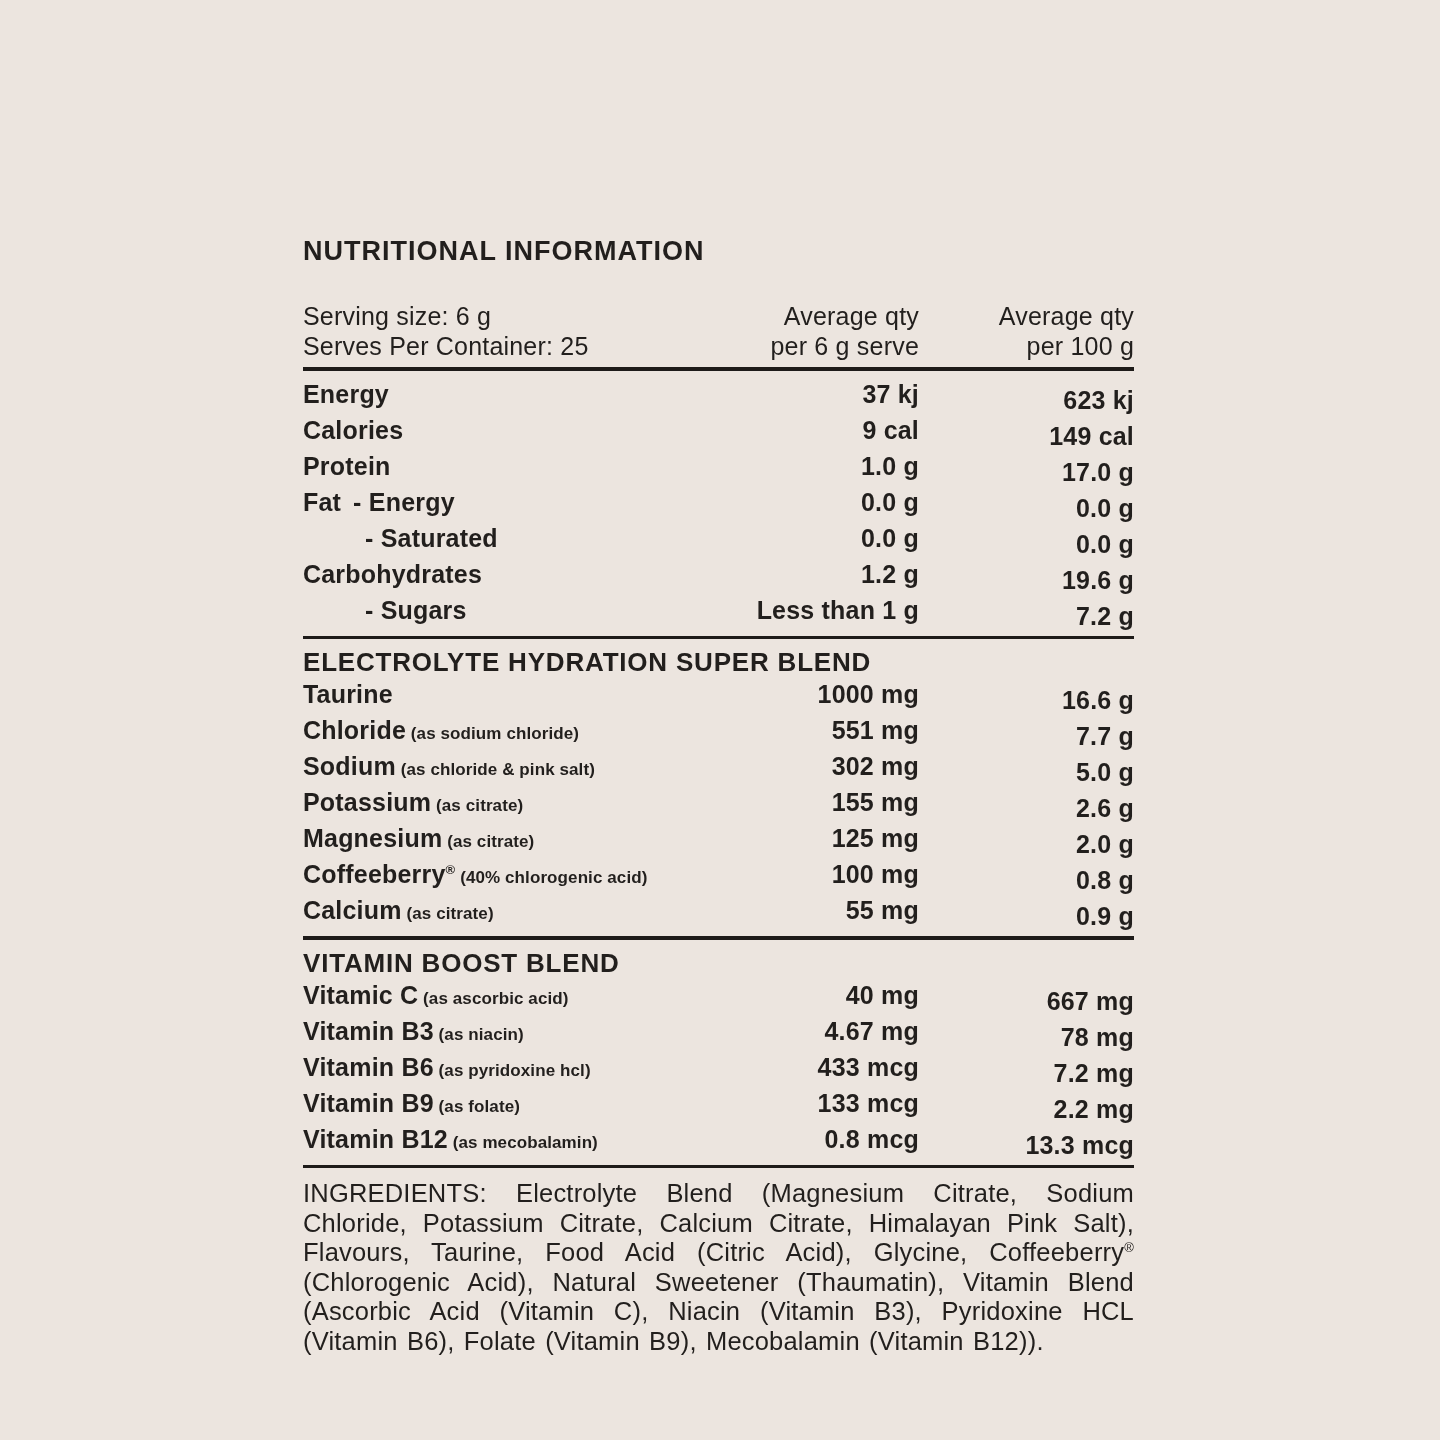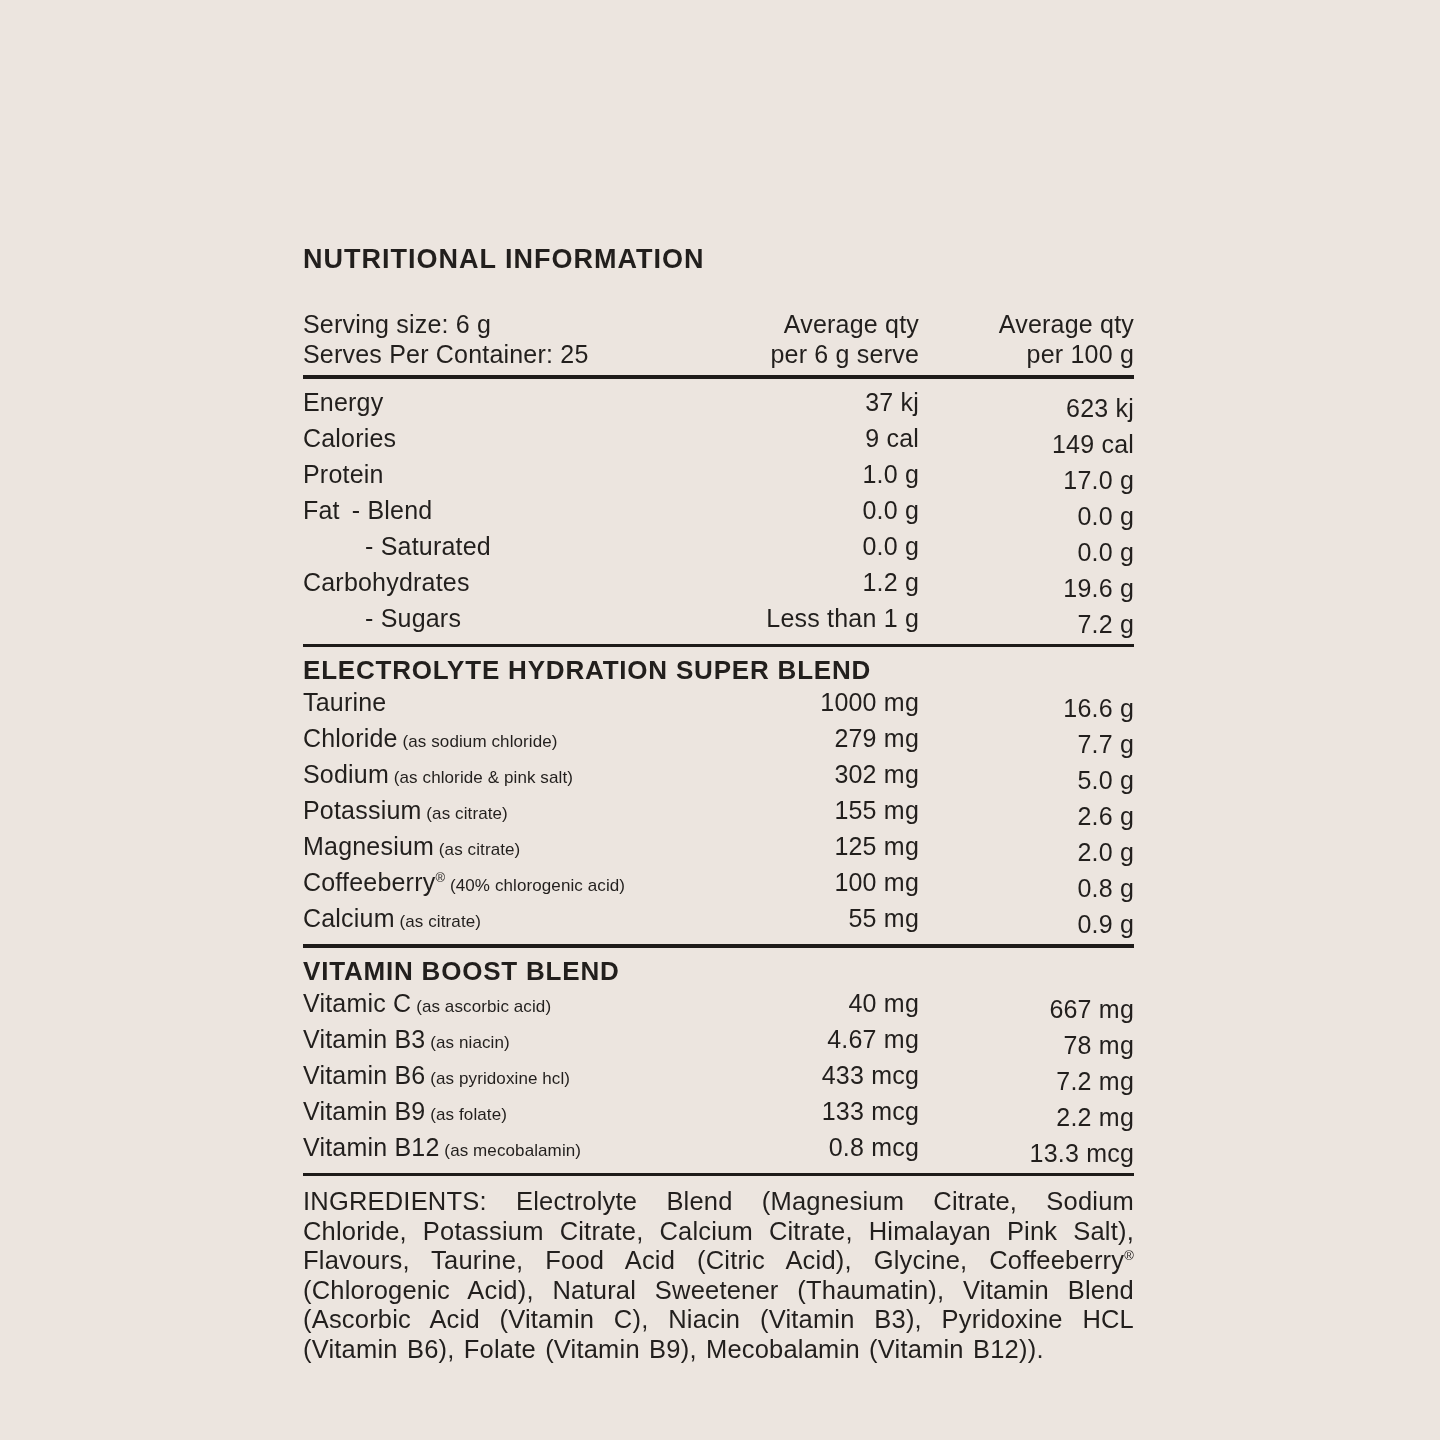--- a/index.html
+++ b/index.html
@@ -4,38 +4,38 @@
 <style>
   * { margin:0; padding:0; box-sizing:border-box; }
   html,body { width:1440px; height:1440px; }
   body {
     background:#ece5df;
     color:#221f1d;
     font-family:"Liberation Sans", sans-serif;
     position:relative;
     overflow:hidden;
   }
-  .panel { position:absolute; left:303px; top:245px; width:831px; }
+  .panel { position:absolute; left:303px; top:237px; width:831px; }
   .title {
     font-size:27px; font-weight:700; letter-spacing:1px;
     line-height:28px; margin-bottom:6px;
   }
   .cols-header { display:flex; font-size:25px; line-height:30px; letter-spacing:0.2px;margin-top:36px; }
   .ch-left { flex:1; }
   .ch-mid { width:200px; text-align:right; }
   .ch-right { width:215px; text-align:right; }
   .rule { height:3.5px; background:#1e1b19; }
   .rule-1 { margin-top:6px; margin-bottom:8px; }
   .rule-mid { margin-top:5px; margin-bottom:8px; }
   .rule-4 { margin-top:5px; margin-bottom:0; }
   .section-heading {
     font-size:26px; font-weight:700; letter-spacing:0.8px;
     line-height:30px; margin-bottom:2px;
   }
-  .row { display:flex; font-size:25px; line-height:30px; letter-spacing:0.2px; }
+  .row { display:flex; font-size:25px; line-height:30px; letter-spacing:0.2px;font-weight:bold; }
   .c-name { flex:1; white-space:nowrap; }
   .c-serve { width:200px; text-align:right; white-space:nowrap; }
   .c-100 { width:215px; text-align:right; white-space:nowrap;margin-top:6px; }
   .indent { padding-left:62px; }
   .dash-gap { margin-left:12px; }
   .note { font-size:17px; letter-spacing:0.1px; }
   .reg-sup { font-size:13px; vertical-align:super; line-height:0; }
   .ingredients {
     margin-top:11px;
     font-size:25.5px; line-height:29.5px; letter-spacing:0.2px;
@@ -78,21 +78,21 @@
         <div class="c-name"><span>Calories</span></div>
         <div class="c-serve">9 cal</div>
         <div class="c-100">149 cal</div>
       </div>
       <div class="row">
         <div class="c-name"><span>Protein</span></div>
         <div class="c-serve">1.0 g</div>
         <div class="c-100">17.0 g</div>
       </div>
       <div class="row">
-        <div class="c-name"><span>Fat</span><span class="dash-gap">- Blend</span></div>
+        <div class="c-name"><span>Fat</span><span class="dash-gap">- Energy</span></div>
         <div class="c-serve">0.0 g</div>
         <div class="c-100">0.0 g</div>
       </div>
       <div class="row">
         <div class="c-name indent"><span>- Saturated</span></div>
         <div class="c-serve">0.0 g</div>
         <div class="c-100">0.0 g</div>
       </div>
       <div class="row">
         <div class="c-name"><span>Carbohydrates</span></div>
@@ -110,21 +110,21 @@
 
   <div class="section-heading">ELECTROLYTE HYDRATION SUPER BLEND</div>
   <div id="electrolyte-rows">
       <div class="row">
         <div class="c-name"><span>Taurine</span></div>
         <div class="c-serve">1000 mg</div>
         <div class="c-100">16.6 g</div>
       </div>
       <div class="row">
         <div class="c-name"><span>Chloride</span><span class="note"> (as sodium chloride)</span></div>
-        <div class="c-serve">279 mg</div>
+        <div class="c-serve">551 mg</div>
         <div class="c-100">7.7 g</div>
       </div>
       <div class="row">
         <div class="c-name"><span>Sodium</span><span class="note"> (as chloride &amp; pink salt)</span></div>
         <div class="c-serve">302 mg</div>
         <div class="c-100">5.0 g</div>
       </div>
       <div class="row">
         <div class="c-name"><span>Potassium</span><span class="note"> (as citrate)</span></div>
         <div class="c-serve">155 mg</div>

